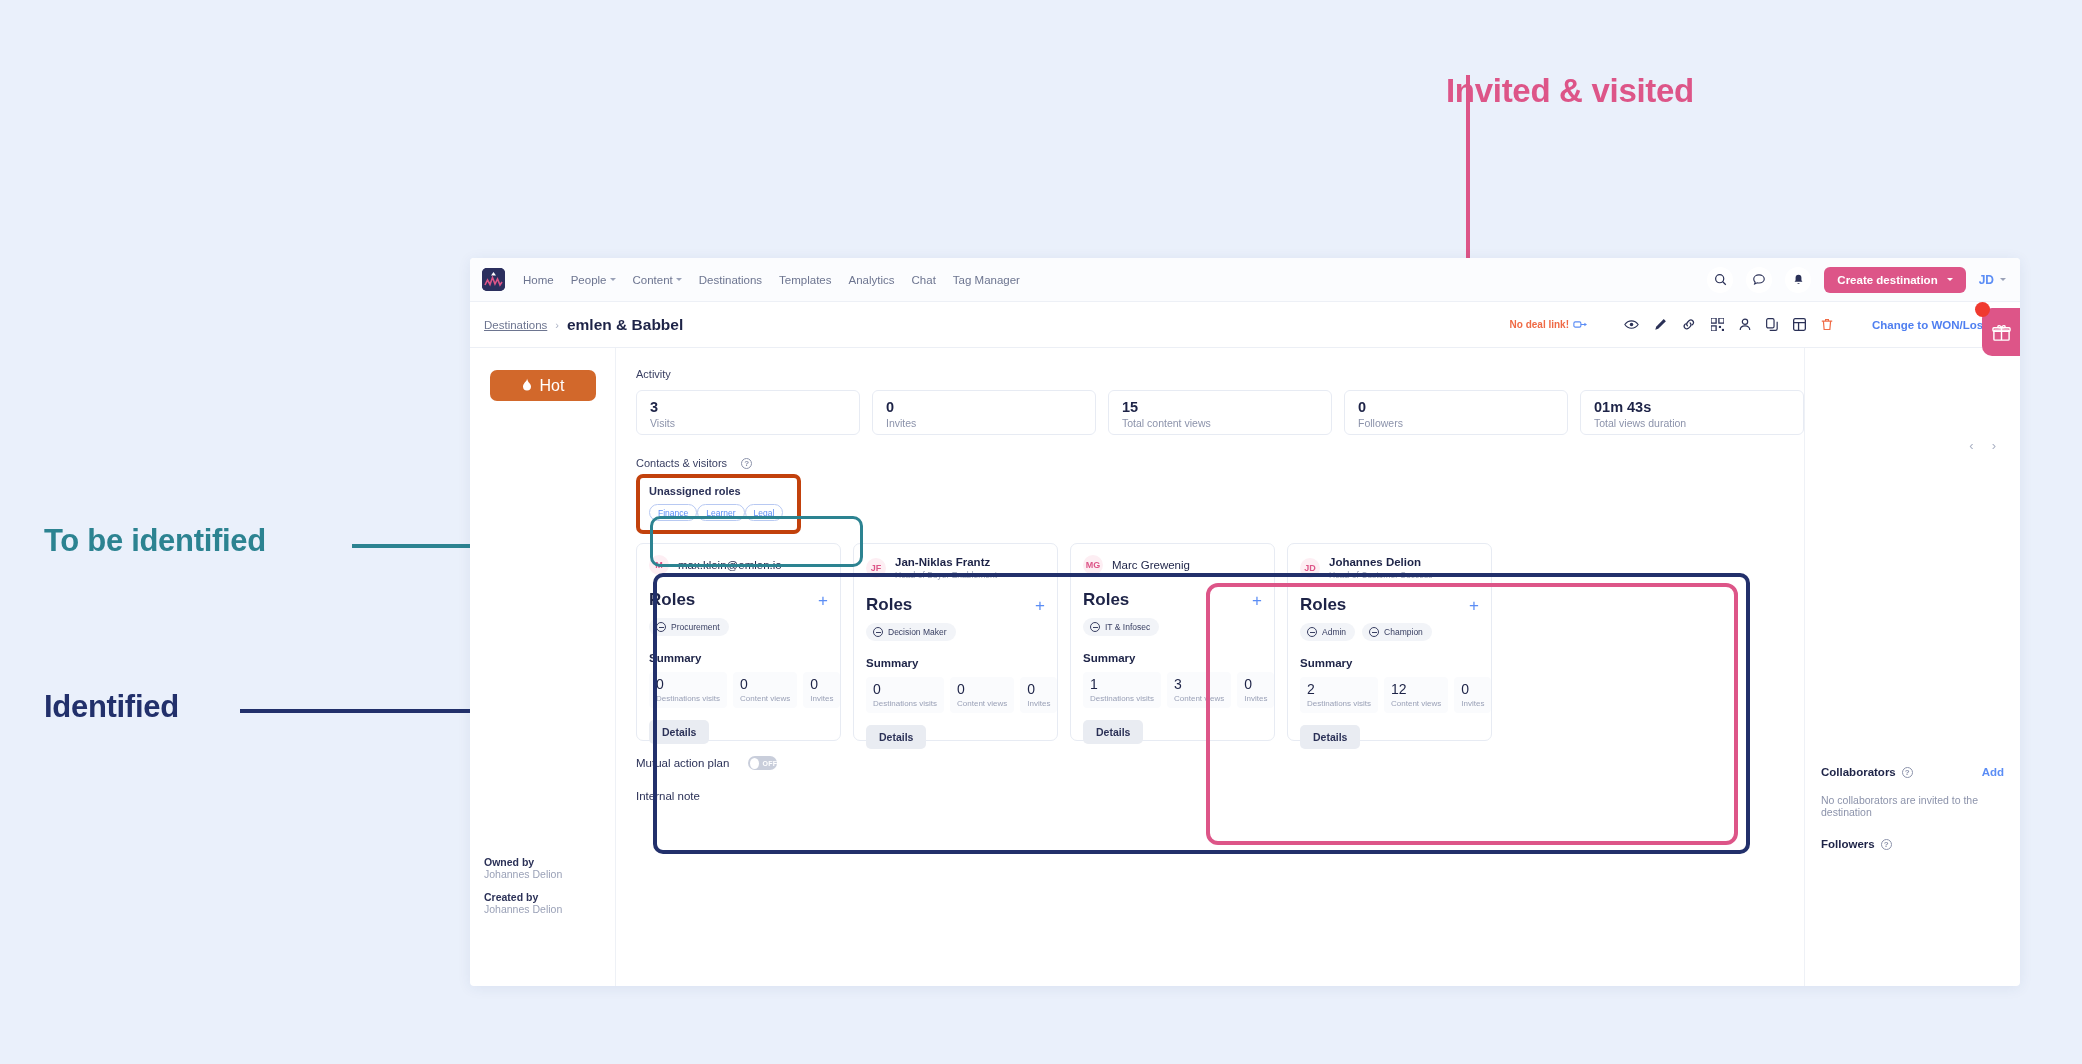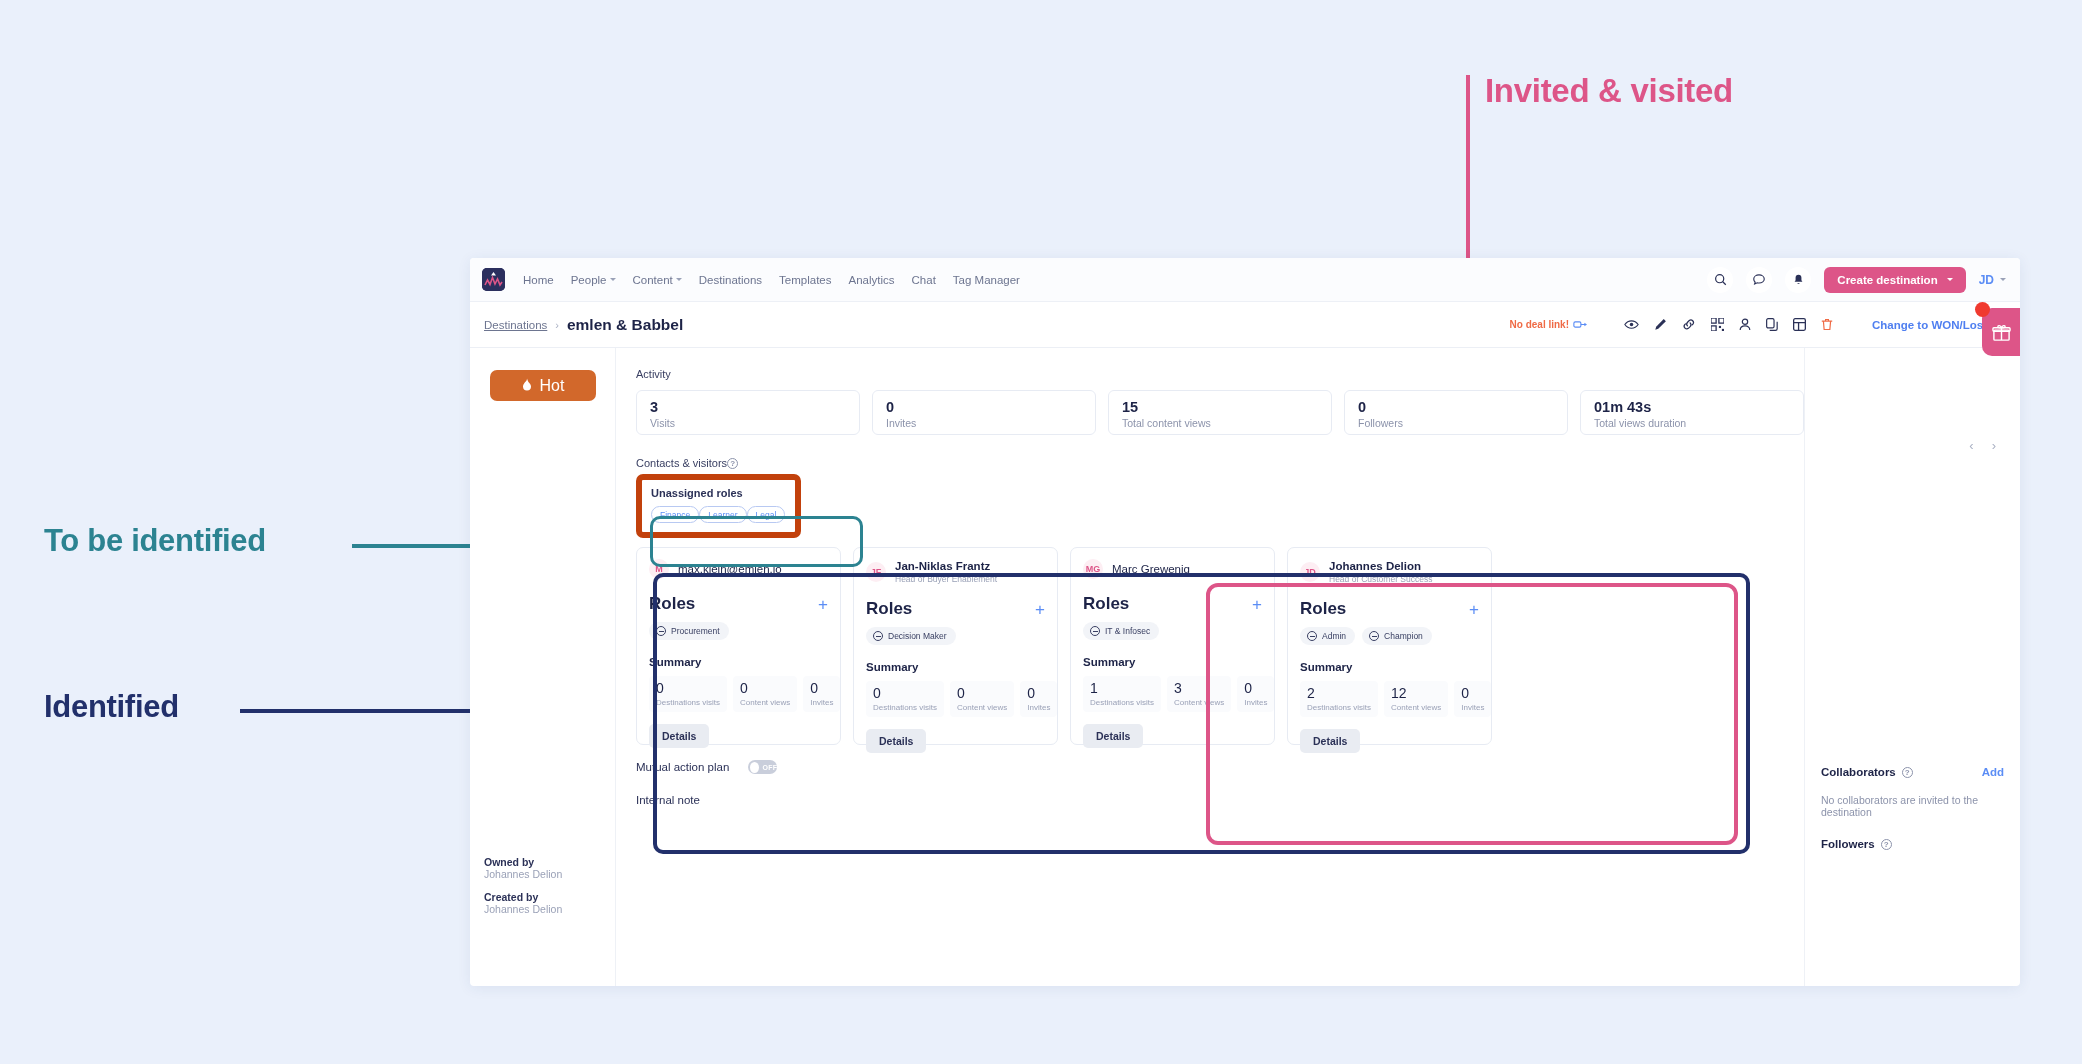--- a/index.html
+++ b/index.html
@@ -7,21 +7,21 @@
   html, body {
     width: 2082px; height: 1064px;
     background: #eaf0fb;
     font-family: "Liberation Sans", sans-serif;
     overflow: hidden;
   }
   .stage { position: relative; width: 2082px; height: 1064px; background: #eaf0fb; }
 
   
   .anno { position: absolute; font-weight: 800; letter-spacing: -0.3px; white-space: nowrap; }
-  .anno-invited { left: 1485px; top: 72px; font-size: 33px; color: #dd5588; }
+  .anno-invited { left: 1446px; top: 72px; font-size: 33px; color: #dd5588; }
   .anno-invited-line { position: absolute; left: 1466px; top: 75px; width: 4px; height: 508px; background: #dd5588; }
   .anno-tobe { left: 44px; top: 523px; font-size: 31px; color: #2c8391; }
   .anno-tobe-line { position: absolute; left: 352px; top: 544px; width: 203px; height: 4px; background: #2c8391; }
   .anno-ident { left: 44px; top: 689px; font-size: 31px; color: #22306b; }
   .anno-ident-line { position: absolute; left: 240px; top: 709px; width: 415px; height: 4px; background: #22306b; }
 
   
   .app {
     position: absolute; left: 470px; top: 258px;
     width: 1550px; height: 728px;
@@ -78,25 +78,25 @@
   .sect-label { font-size: 11px; color: #3a4063; font-weight: 500; }
 
   .statsrow { display: flex; gap: 12px; margin-top: 10px; }
   .statcard {
     background: #fff; border: 1px solid #e7ebf3; border-radius: 6px;
     padding: 9px 13px; min-width: 0; flex: 1 1 0; height: 45px;
   }
   .statnum { font-size: 14.5px; font-weight: 700; color: #1d2347; line-height: 1.05; }
   .statlbl { font-size: 10.5px; color: #8c93ab; margin-top: 2px; white-space: nowrap; }
 
-  .contactshead { display: flex; align-items: center; gap: 0; margin-top: 22px; }
+  .contactshead { display: flex; align-items: center; gap: 14px; margin-top: 22px; }
   .qmark { width: 11px; height: 11px; border-radius: 50%; border: 1.2px solid #8c93ab; color: #8c93ab; font-size: 8px; display: inline-flex; align-items: center; justify-content: center; font-weight: 700; }
 
   .unassigned {
-    margin-top: 5px; width: 165px; border: 6px solid #c2410c; border-radius: 7px;
+    margin-top: 5px; width: 165px; border: 4px solid #c2410c; border-radius: 7px;
     background: #fff; padding: 7px 9px 9px;
   }
   .unassigned-title { font-size: 11px; font-weight: 600; color: #2b3157; }
   .chips { display: flex; margin-top: 7px; }
   .chip { border: 1px solid #b8c9f2; color: #5b8df5; border-radius: 11px; font-size: 8.5px; padding: 2.5px 8px; cursor: pointer; }
 
   .cards { display: flex; gap: 12px; margin-top: 9px; }
   .card {
     background: #fff; border: 1px solid #e7ebf3; border-radius: 7px;
     width: 205px; flex: 0 0 205px; padding: 11px 12px 13px; height: 198px;

